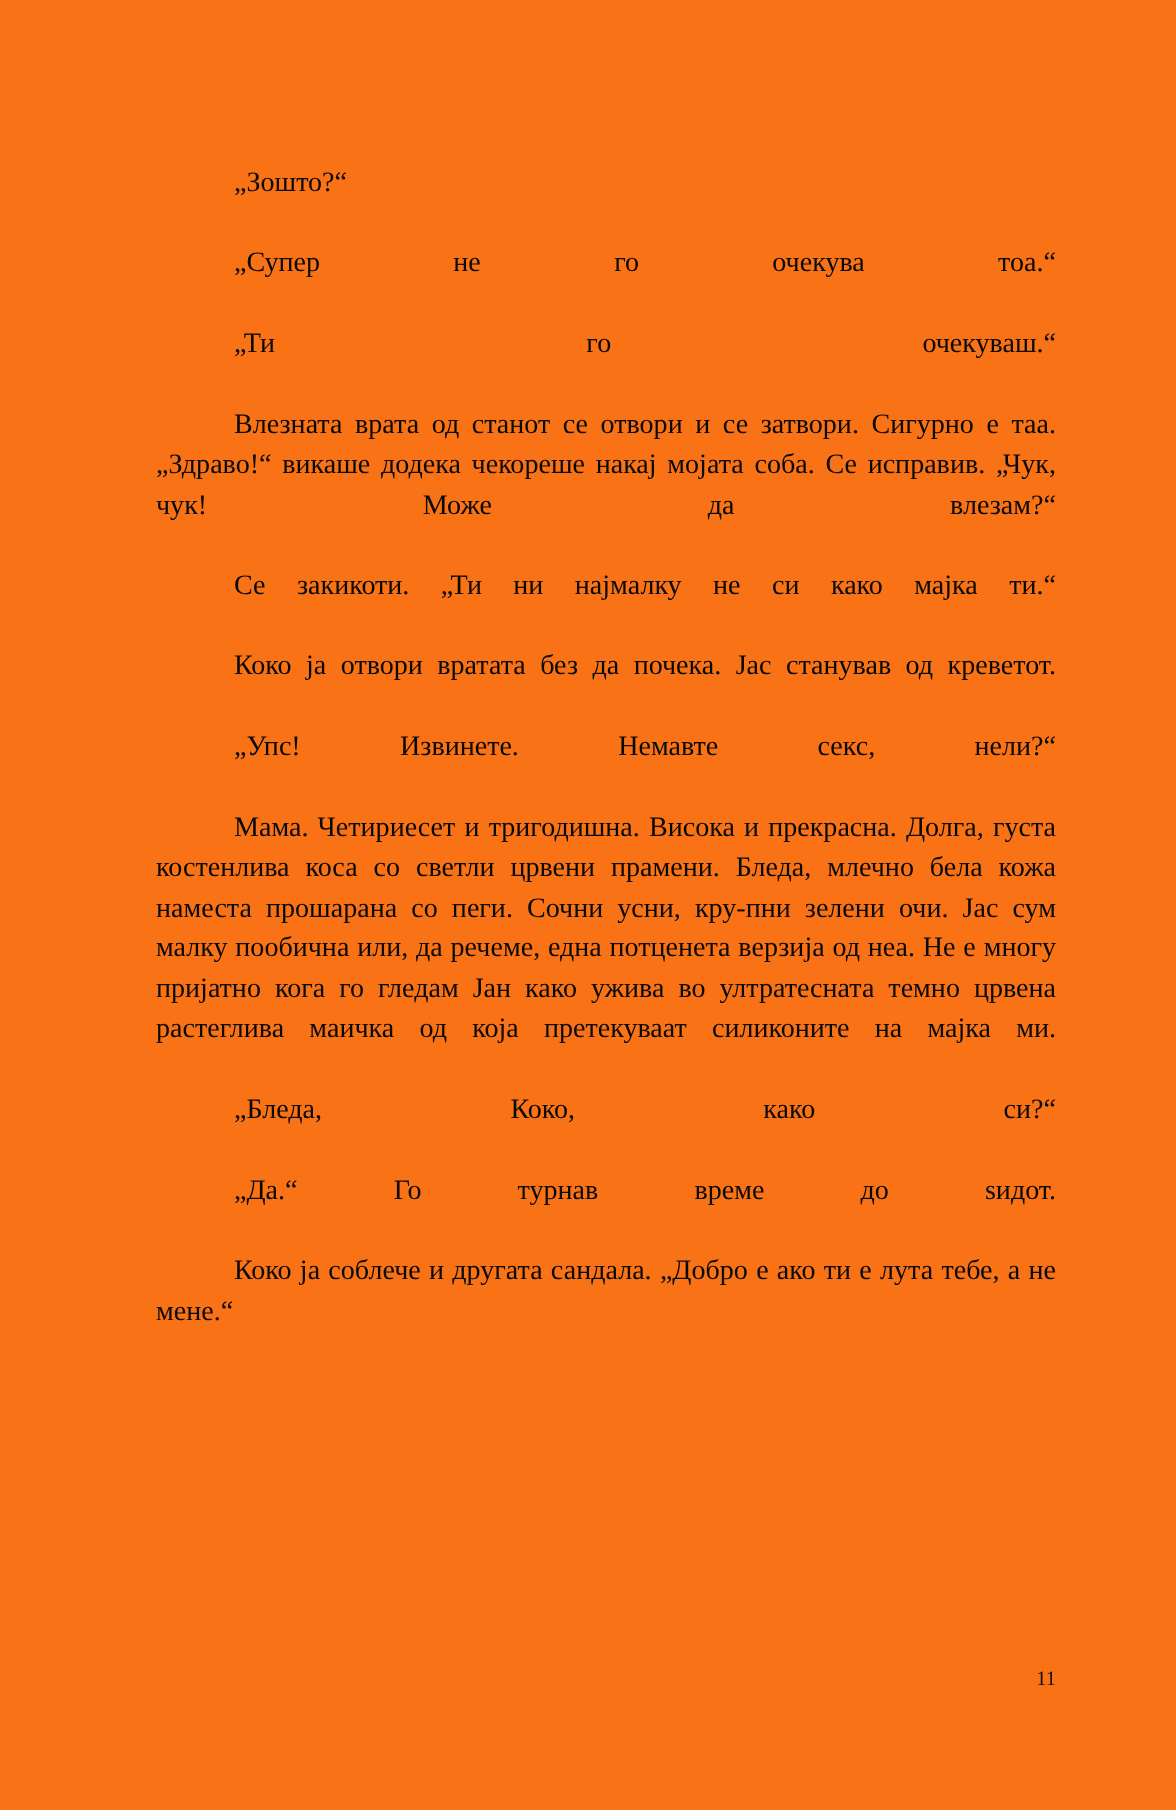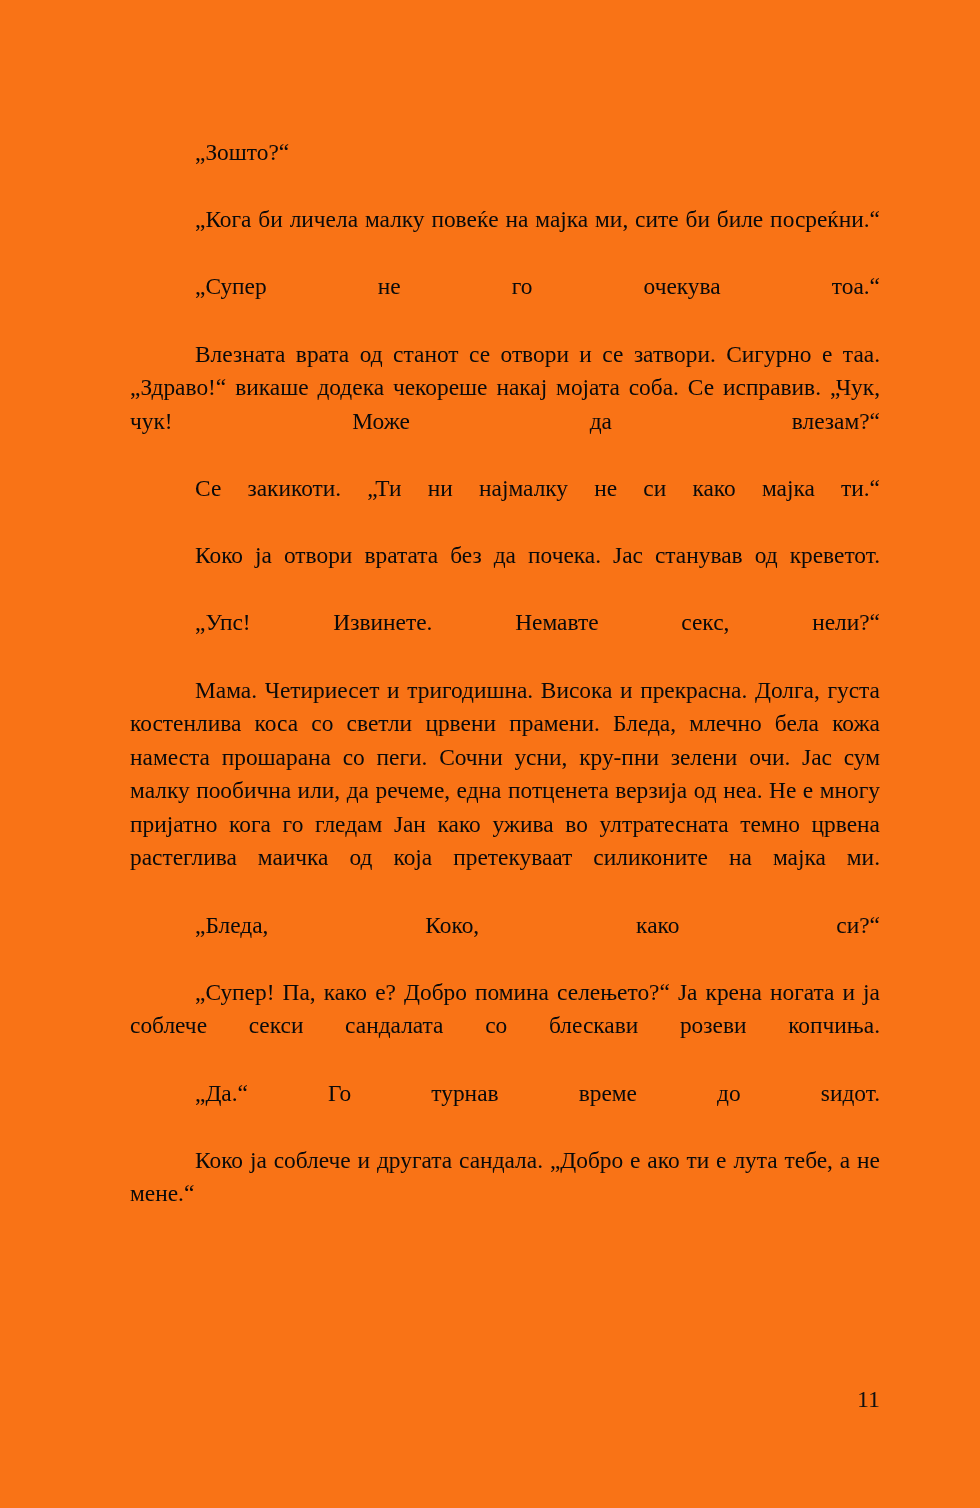--- a/index.html
+++ b/index.html
@@ -51,40 +51,39 @@
     width: 100%;
   }
 
   .page-number {
     position: absolute;
     left: 0;
     top: 1386px;
     width: 880px;
     text-align: right;
     font-family: "Liberation Serif", "DejaVu Serif", serif;
-    font-size: 24px;
+    font-size: 17px;
     line-height: 26px;
     color: #111111;
   }
 </style>
 </head>
 <body>
 
 <div class="page">
 
   <div class="text-block">
       <p>„Зошто?“</p>
-      <p>„Кога би личела малку повеќе на мајка ми, сите би биле посреќни.“</p>
       <p>„Супер не го очекува тоа.“</p>
+      <p>„Ти го очекуваш.“</p>
       <p>Влезната врата од станот се отвори и се затвори. Сигурно е таа. „Здраво!“ викаше додека чекореше накај мојата соба. Се исправив. „Чук, чук! Може да влезам?“</p>
       <p>Се закикоти. „Ти ни најмалку не си како мајка ти.“</p>
       <p>Коко ја отвори вратата без да почека. Јас станував од креветот.</p>
       <p>„Упс! Извинете. Немавте секс, нели?“</p>
       <p>Мама. Четириесет и тригодишна. Висока и прекрасна. Долга, густа костенлива коса со светли црвени прамени. Бледа, млечно бела кожа наместа прошарана со пеги. Сочни усни, кру-пни зелени очи. Јас сум малку пообична или, да речеме, една потценета верзија од неа. Не е многу пријатно кога го гледам Јан како ужива во ултратесната темно црвена растеглива маичка од која претекуваат силиконите на мајка ми.</p>
       <p>„Бледа, Коко, како си?“</p>
-      <p>„Супер! Па, како е? Добро помина селењето?“ Ја крена ногата и ја соблече секси сандалата со блескави розеви копчиња.</p>
       <p>„Да.“ Го турнав време до ѕидот.</p>
       <p>Коко ја соблече и другата сандала. „Добро е ако ти е лута тебе, а не мене.“</p>
     </div>
 
   <div class="page-number">11</div>
 
 </div>
 
 </body></html>

